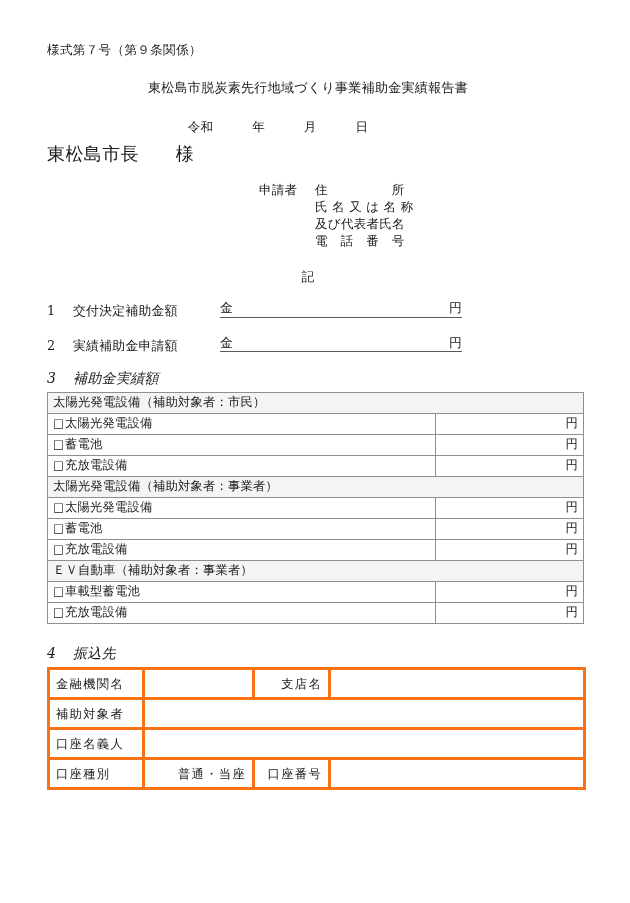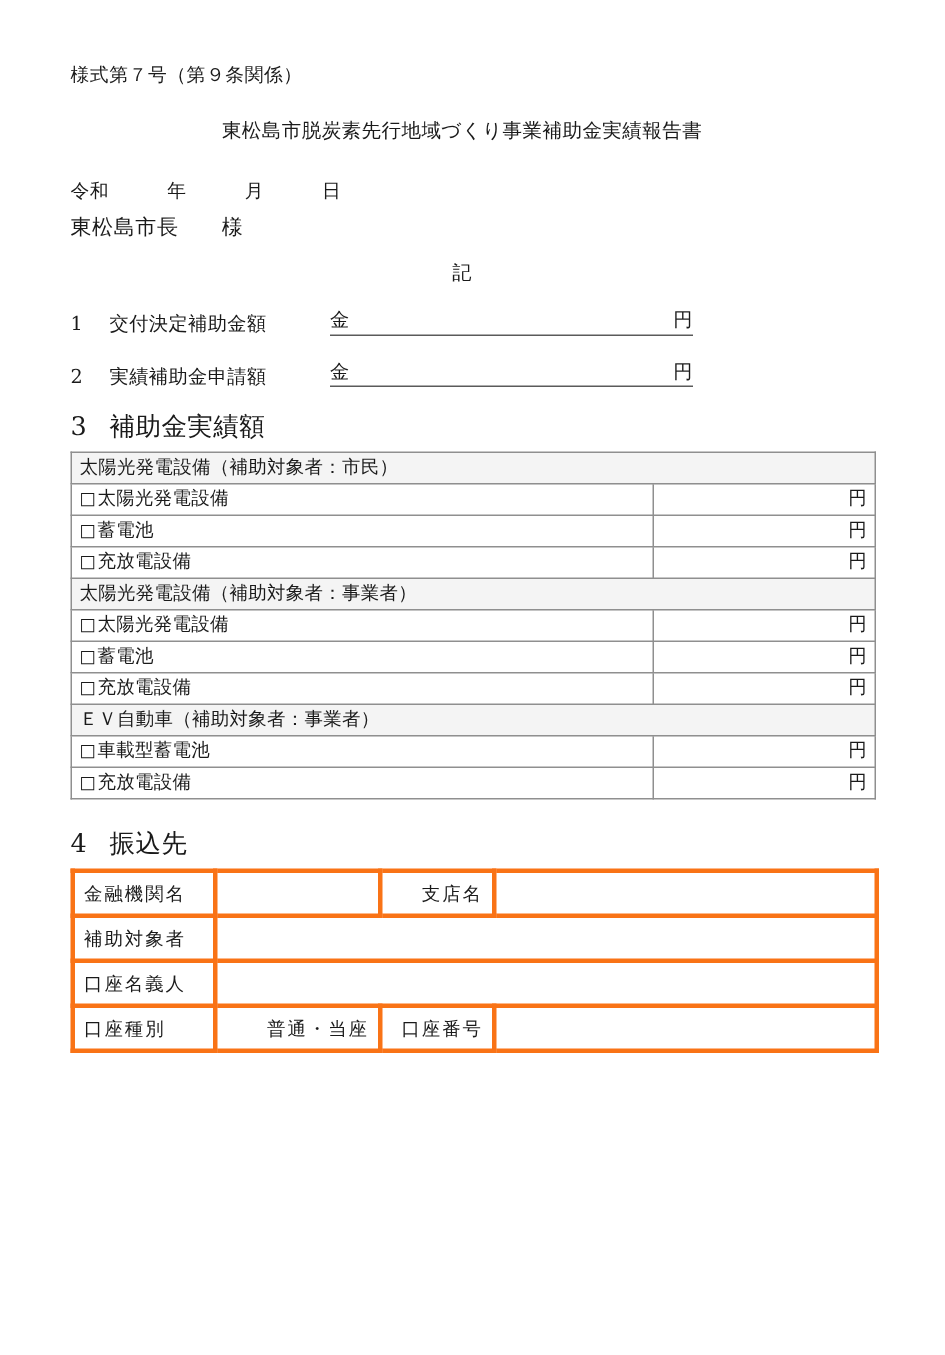--- a/index.html
+++ b/index.html
@@ -35,27 +35,27 @@
   .doc-title {
     font-size: 13px;
     letter-spacing: 0.3px;
     text-align: center;
     margin: 0 0 27px 14px;
     line-height: 1;
   }
   .date-line {
     font-size: 12.5px;
     letter-spacing: 0.4px;
-    text-align: left;
+    text-align: center;
     margin: 0 46px 12px 0;
     line-height: 1;
     white-space: pre;
   }
   .addressee {
-    font-size: 14px;
+    font-size: 18px;
     letter-spacing: 0.4px;
     margin: 0 0 18px 0;
     line-height: 1;
     white-space: pre;
   }
 
   
   .applicant {
     margin: 0 0 22px 0;
     padding-left: 212px;
@@ -116,25 +116,26 @@
   .money-field {
     display: flex;
     justify-content: space-between;
     width: 242px;
     border-bottom: 1px solid #5a5a5a;
     padding-bottom: 2px;
   }
 
   
   .sec-head {
-    font-size: 17px;
+    font-size: 14px;
     line-height: 1;
     margin: 0 0 7px 0;
     white-space: pre;
     letter-spacing: 0.3px;
+    font-style: italic;
   }
   .sec-head .num {
     display: inline-block;
     width: 26px;
   }
 
   
   table.grid {
     border-collapse: collapse;
     width: 536px;
@@ -193,20 +194,26 @@
 <div class="page">
 
   <div class="form-no">様式第７号（第９条関係）</div>
 
   <div class="doc-title">東松島市脱炭素先行地域づくり事業補助金実績報告書</div>
 
   <div class="date-line">令和　　　年　　　月　　　日</div>
 
   <div class="addressee">東松島市長　　様</div>
 
+  <div class="applicant">
+    <div class="row"><span class="label-who">申請者</span><span>住　　　　　所</span></div>
+    <div class="row"><span class="indent"></span><span>氏 名 又 は 名 称</span></div>
+    <div class="row"><span class="indent"></span><span>及び代表者氏名</span></div>
+    <div class="row"><span class="indent"></span><span>電　話　番　号</span></div>
+  </div>
 
 
   <div class="ki">記</div>
 
   <div class="money-line">
     <span class="num">1</span>
     <span class="nm">交付決定補助金額</span>
     <span class="money-field">
       <span>金</span>
       <span>円</span>

